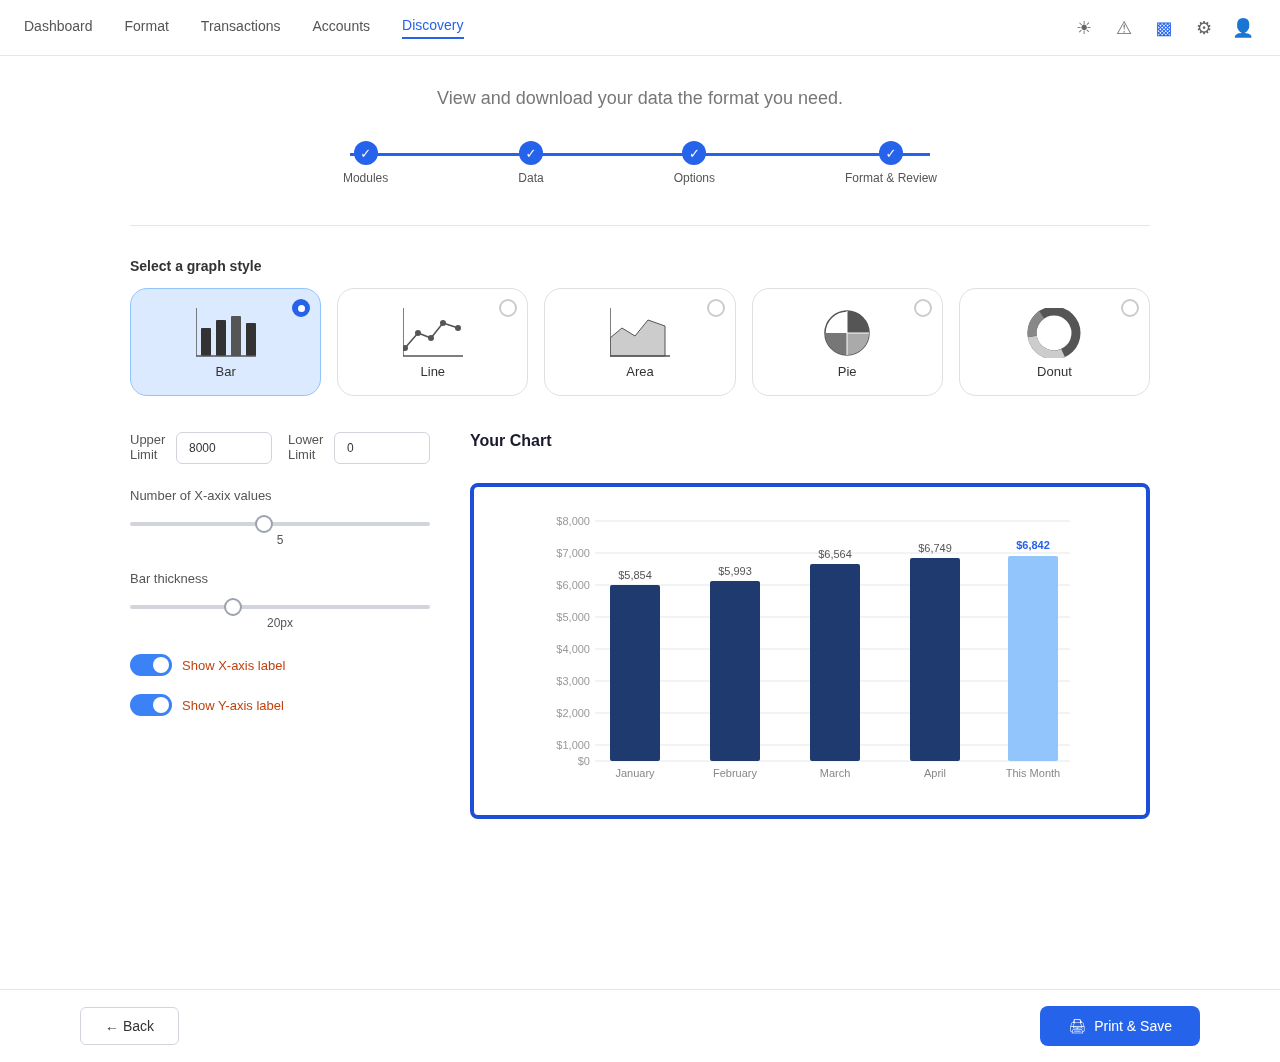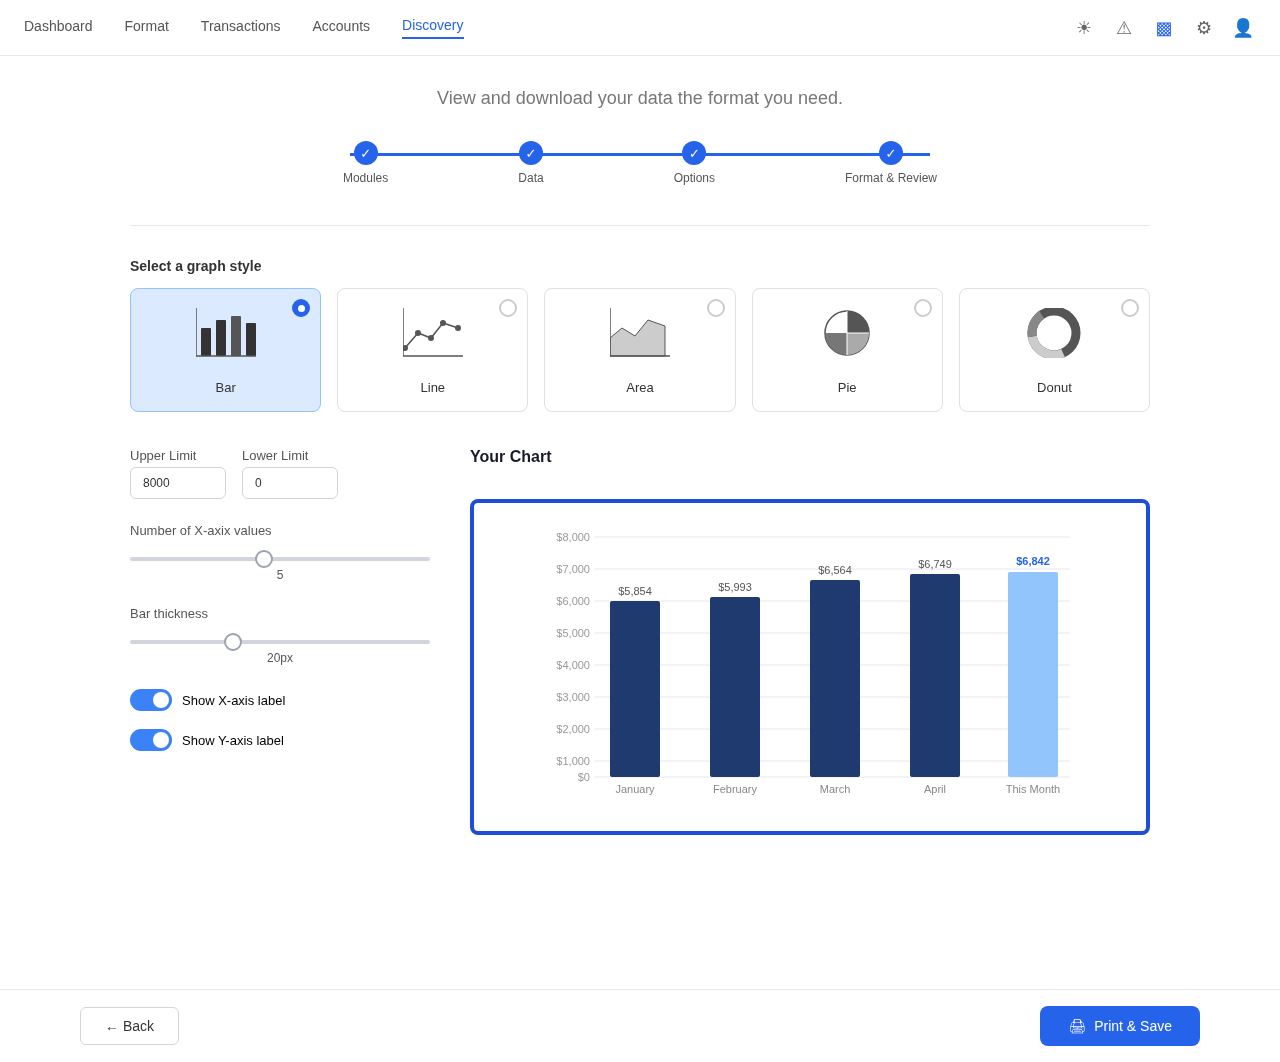--- a/index.html
+++ b/index.html
@@ -43,22 +43,22 @@
     }
     .stepper-label { font-size: 12px; color: #555; white-space: nowrap; }
     .divider { height: 1px; background: #e5e7eb; margin: 0 0 32px; }
 
     
     .section-label { font-size: 14px; font-weight: 600; color: #333; margin-bottom: 14px; }
 
     
     .graph-cards { display: flex; gap: 16px; margin-bottom: 36px; }
     .graph-card {
-      flex: 1; border: 1px solid #e0e0e0; border-radius: 8px; padding: 16px 12px;
-      display: flex; flex-direction: column; align-items: center; gap: 20px;
+      flex: 1; border: 1px solid #e0e0e0; border-radius: 17px; padding: 16px 12px;
+      display: flex; flex-direction: column; align-items: center; gap: 4px;
       cursor: pointer; position: relative; background: #fff;
     }
     .graph-card.selected { background: #dbeafe; border-color: #93c5fd; }
     .graph-card-radio {
       position: absolute; top: 10px; right: 10px;
       width: 18px; height: 18px; border-radius: 50%;
       border: 2px solid #ccc; background: #fff;
       display: flex; align-items: center; justify-content: center;
     }
     .graph-card-radio.checked { border-color: #2563eb; background: #2563eb; }
@@ -66,21 +66,21 @@
     .graph-card-icon { width: 70px; height: 55px; display: flex; align-items: center; justify-content: center; }
     .graph-card-label { font-size: 13px; color: #333; font-weight: 500; }
 
     
     .two-col { display: flex; gap: 40px; align-items: flex-start; }
     .controls-col { flex: 0 0 300px; }
     .chart-col { flex: 1; }
 
     
     .limits-row { display: flex; gap: 16px; margin-bottom: 24px; }
-    .input-group { display: flex; flex-direction: column; gap: 4px; }
+    .input-group { display: flex; flex-direction: row; gap: 4px; }
     .input-group label { font-size: 13px; color: #555; font-weight: 500; }
     .input-group input {
       border: 1px solid #d1d5db; border-radius: 6px; padding: 8px 12px;
       font-size: 12px; width: 96px; color: #333;
       outline: none;
     }
 
     
     .slider-group { margin-bottom: 24px; }
     .slider-group label { font-size: 13px; color: #555; font-weight: 500; display: block; margin-bottom: 10px; }
@@ -102,21 +102,21 @@
     .toggle-slider {
       position: absolute; cursor: pointer; top: 0; left: 0; right: 0; bottom: 0;
       background: #3b82f6; border-radius: 22px; transition: .2s;
     }
     .toggle-slider:before {
       position: absolute; content: '';
       height: 16px; width: 16px; left: 3px; bottom: 3px;
       background: #fff; border-radius: 50%; transition: .2s;
       transform: translateX(20px);
     }
-    .toggle-label { font-size: 13px; color: #000000; }
+    .toggle-label { font-size: 13px; color: #c2410c; }
 
     
     .chart-container {
       border: 4px solid #1d4ed8; border-radius: 8px; padding: 24px;
       background: #fff;
     }
     .chart-title { font-size: 16px; font-weight: 600; color: #1a1a2e; margin-bottom: 33px; }
     .chart-area { position: relative; height: 280px; }
 
     

